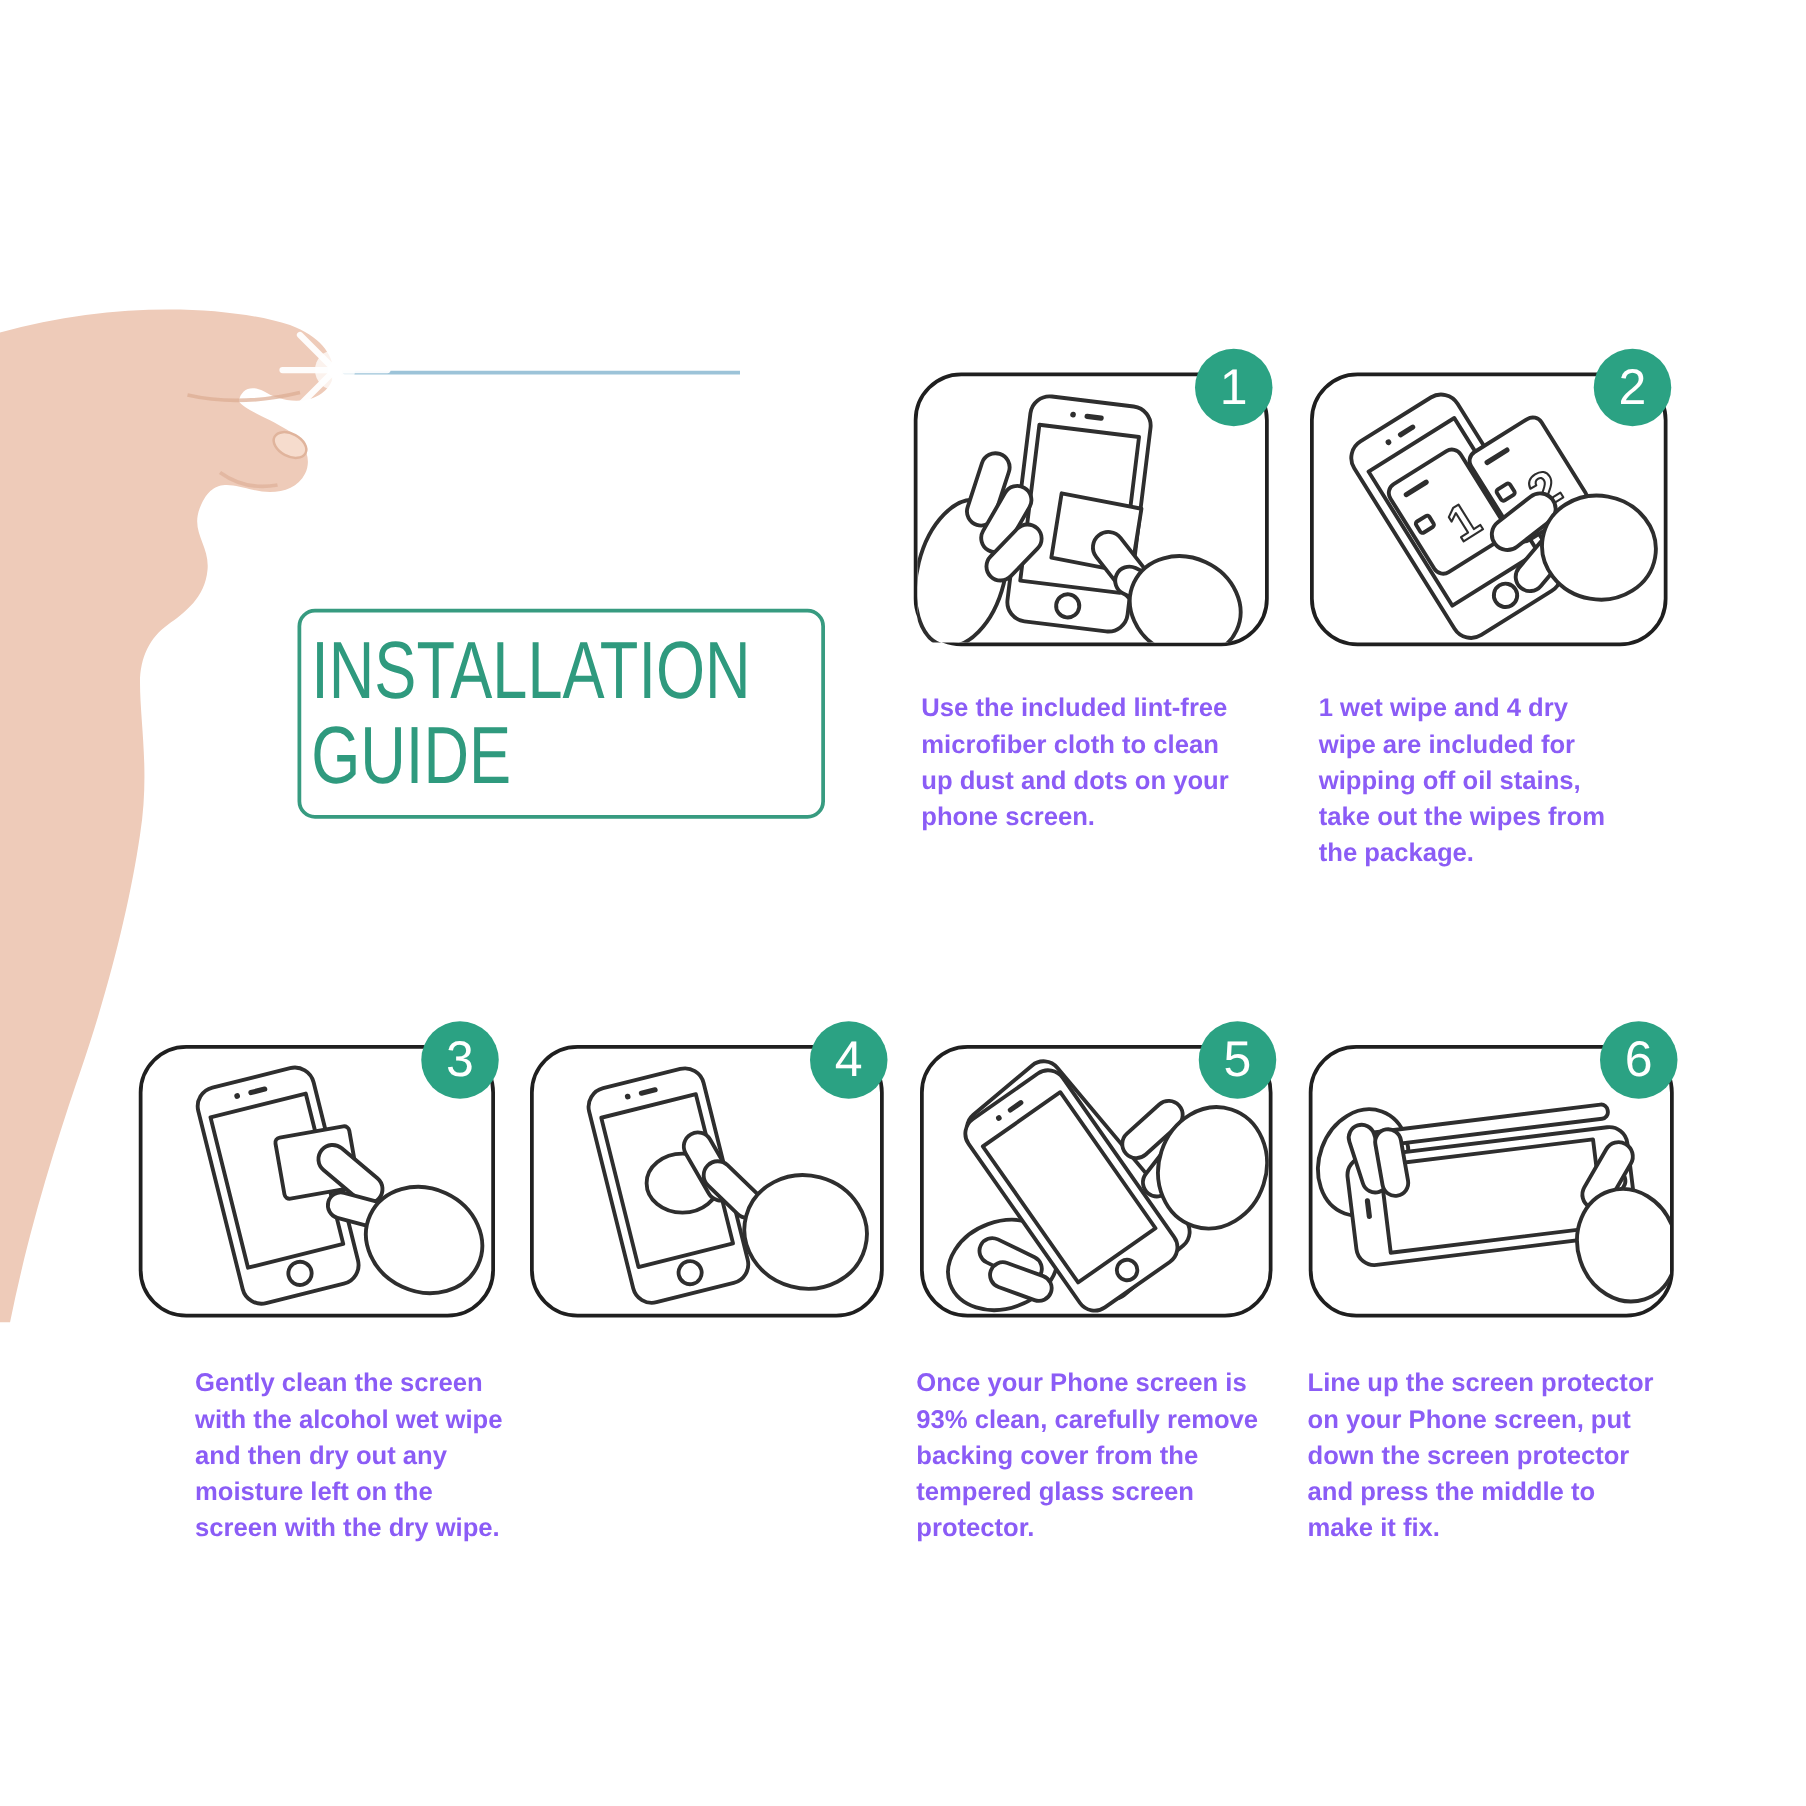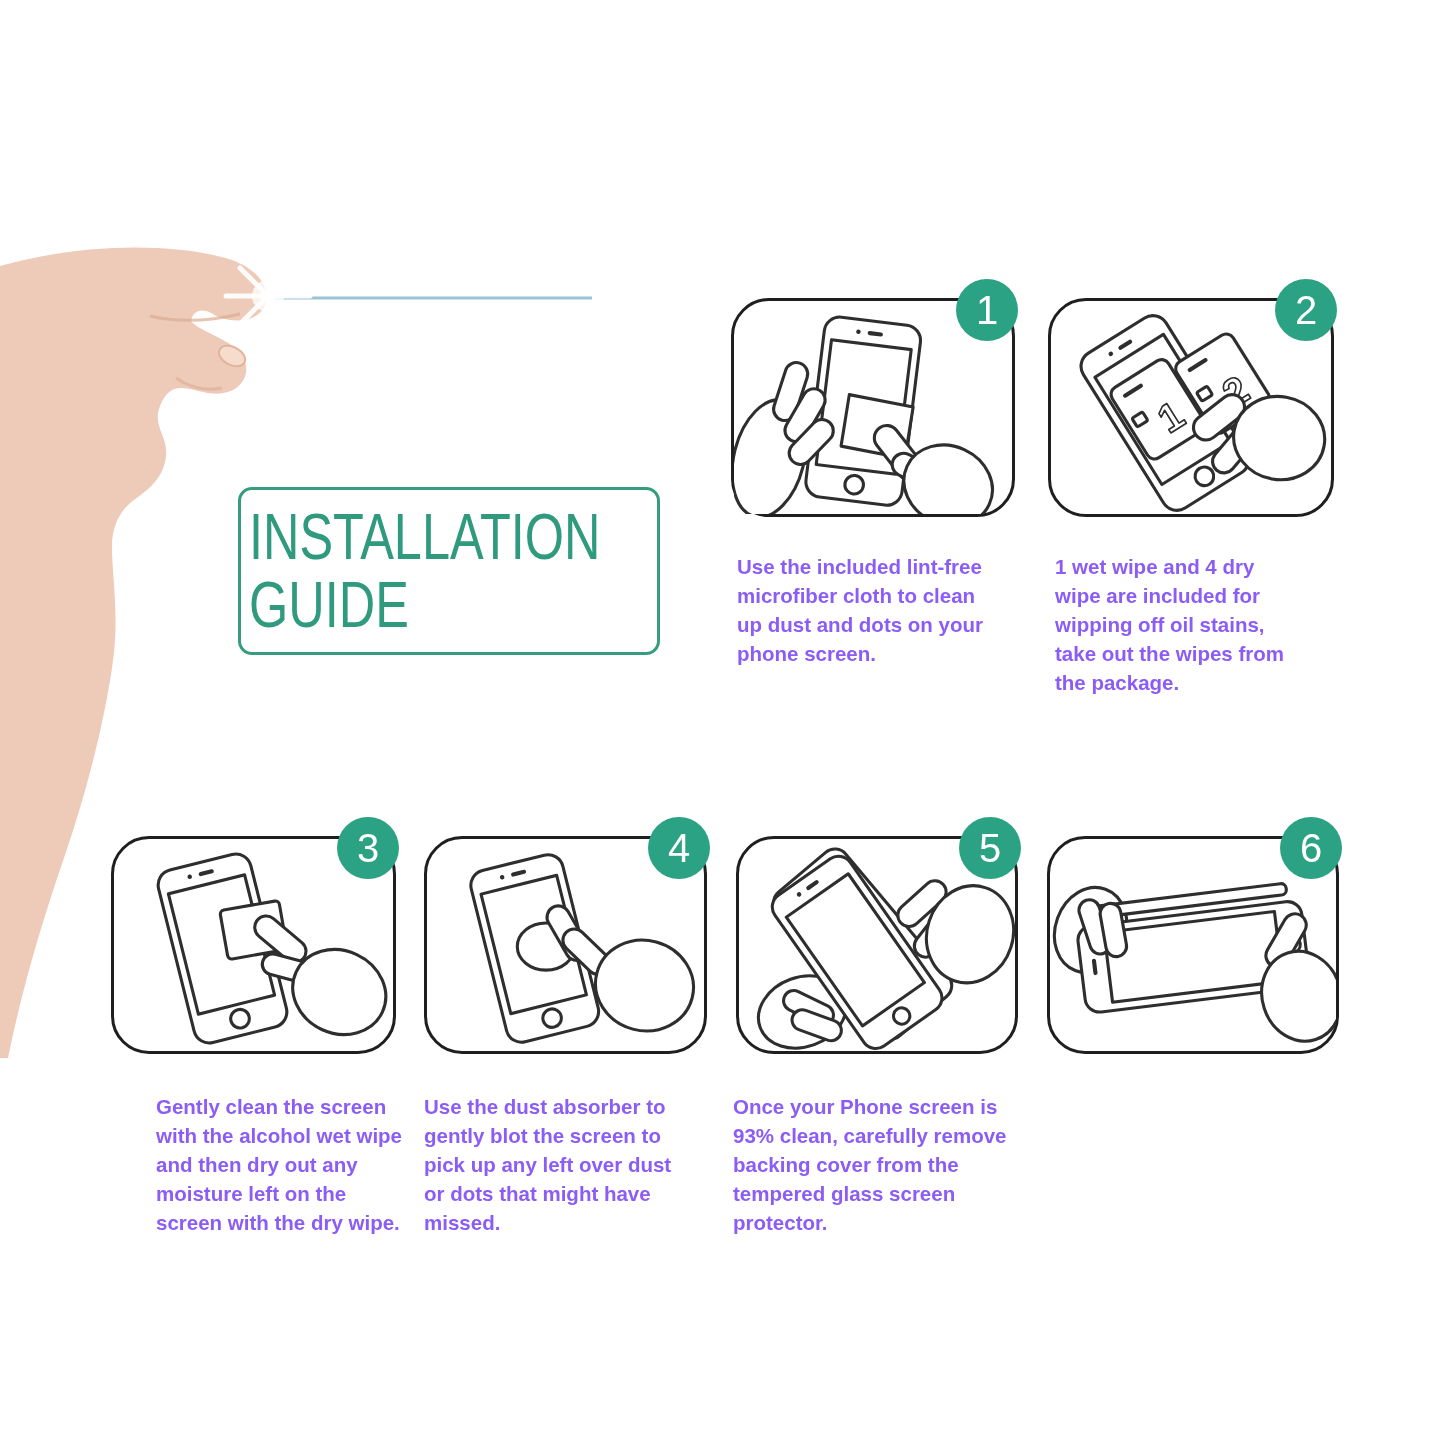--- a/index.html
+++ b/index.html
@@ -178,25 +178,20 @@
           <rect x="126" y="62" width="22" height="58" rx="11" transform="rotate(-30 137 91)"></rect>
           <rect x="144" y="82" width="22" height="54" rx="11" transform="rotate(-46 155 109)"></rect>
           <ellipse cx="212" cy="142" rx="48" ry="44" transform="rotate(15 212 142)"></ellipse>
         </g>
       </g>
     </svg>
     <div class="badge">
       <span>4</span>
     </div>
   </div>
-  <div class="caption" style="left:424px;top:1092px;">Use the dust absorber to
-gently blot the screen to
-pick up any left over dust
-or dots that might have
-missed.</div>
 
   <div class="step-box" style="left:736px;top:836px;width:276px;height:212px;">
     <svg class="illus" viewBox="0 0 270 205">
       <g fill="#ffffff" stroke="#2e2e2e" stroke-width="3" stroke-linecap="round" stroke-linejoin="round">
         <ellipse cx="62" cy="168" rx="44" ry="34" transform="rotate(-20 62 168)"></ellipse>
         <g transform="rotate(-40 122 106)">
           <rect x="80" y="10" width="88" height="184" rx="14"></rect>
         </g>
         <g transform="rotate(-35 118 108)">
           <rect x="70" y="18" width="90" height="180" rx="14"></rect>
@@ -246,14 +241,19 @@
         <g>
           <rect x="214" y="70" width="22" height="56" rx="11" transform="rotate(30 225 98)"></rect>
           <ellipse cx="240" cy="152" rx="38" ry="44" transform="rotate(-18 240 152)"></ellipse>
         </g>
       </g>
     </svg>
     <div class="badge">
       <span>6</span>
     </div>
   </div>
+  <div class="caption" style="left:1046px;top:1092px;">Line up the screen protector
+on your Phone screen, put
+down the screen protector
+and press the middle to
+make it fix.</div>
 
 </div>
 
 </body></html>

